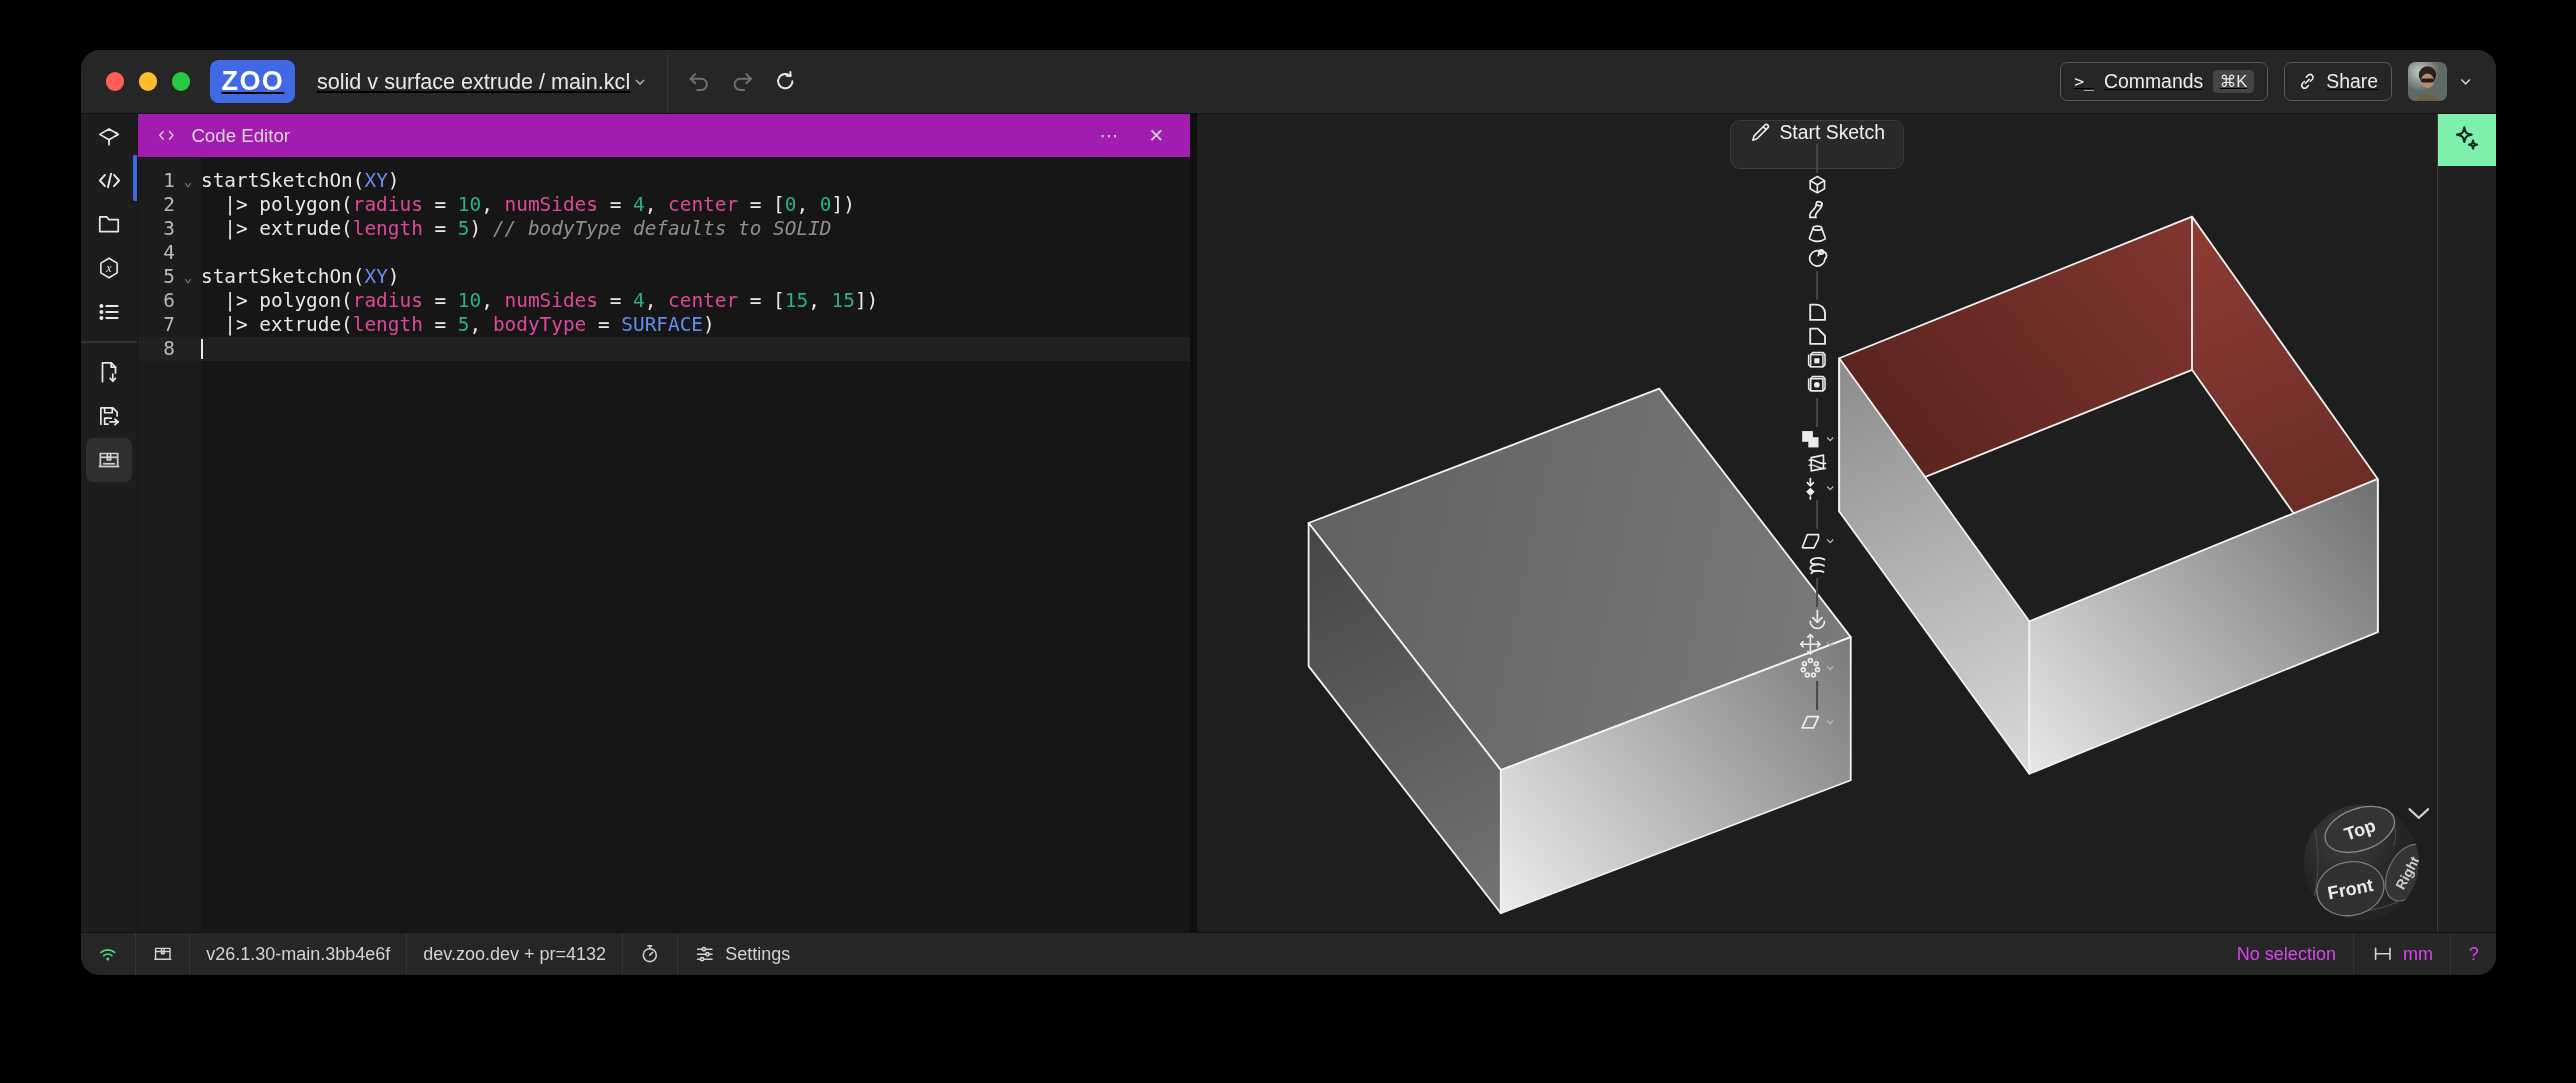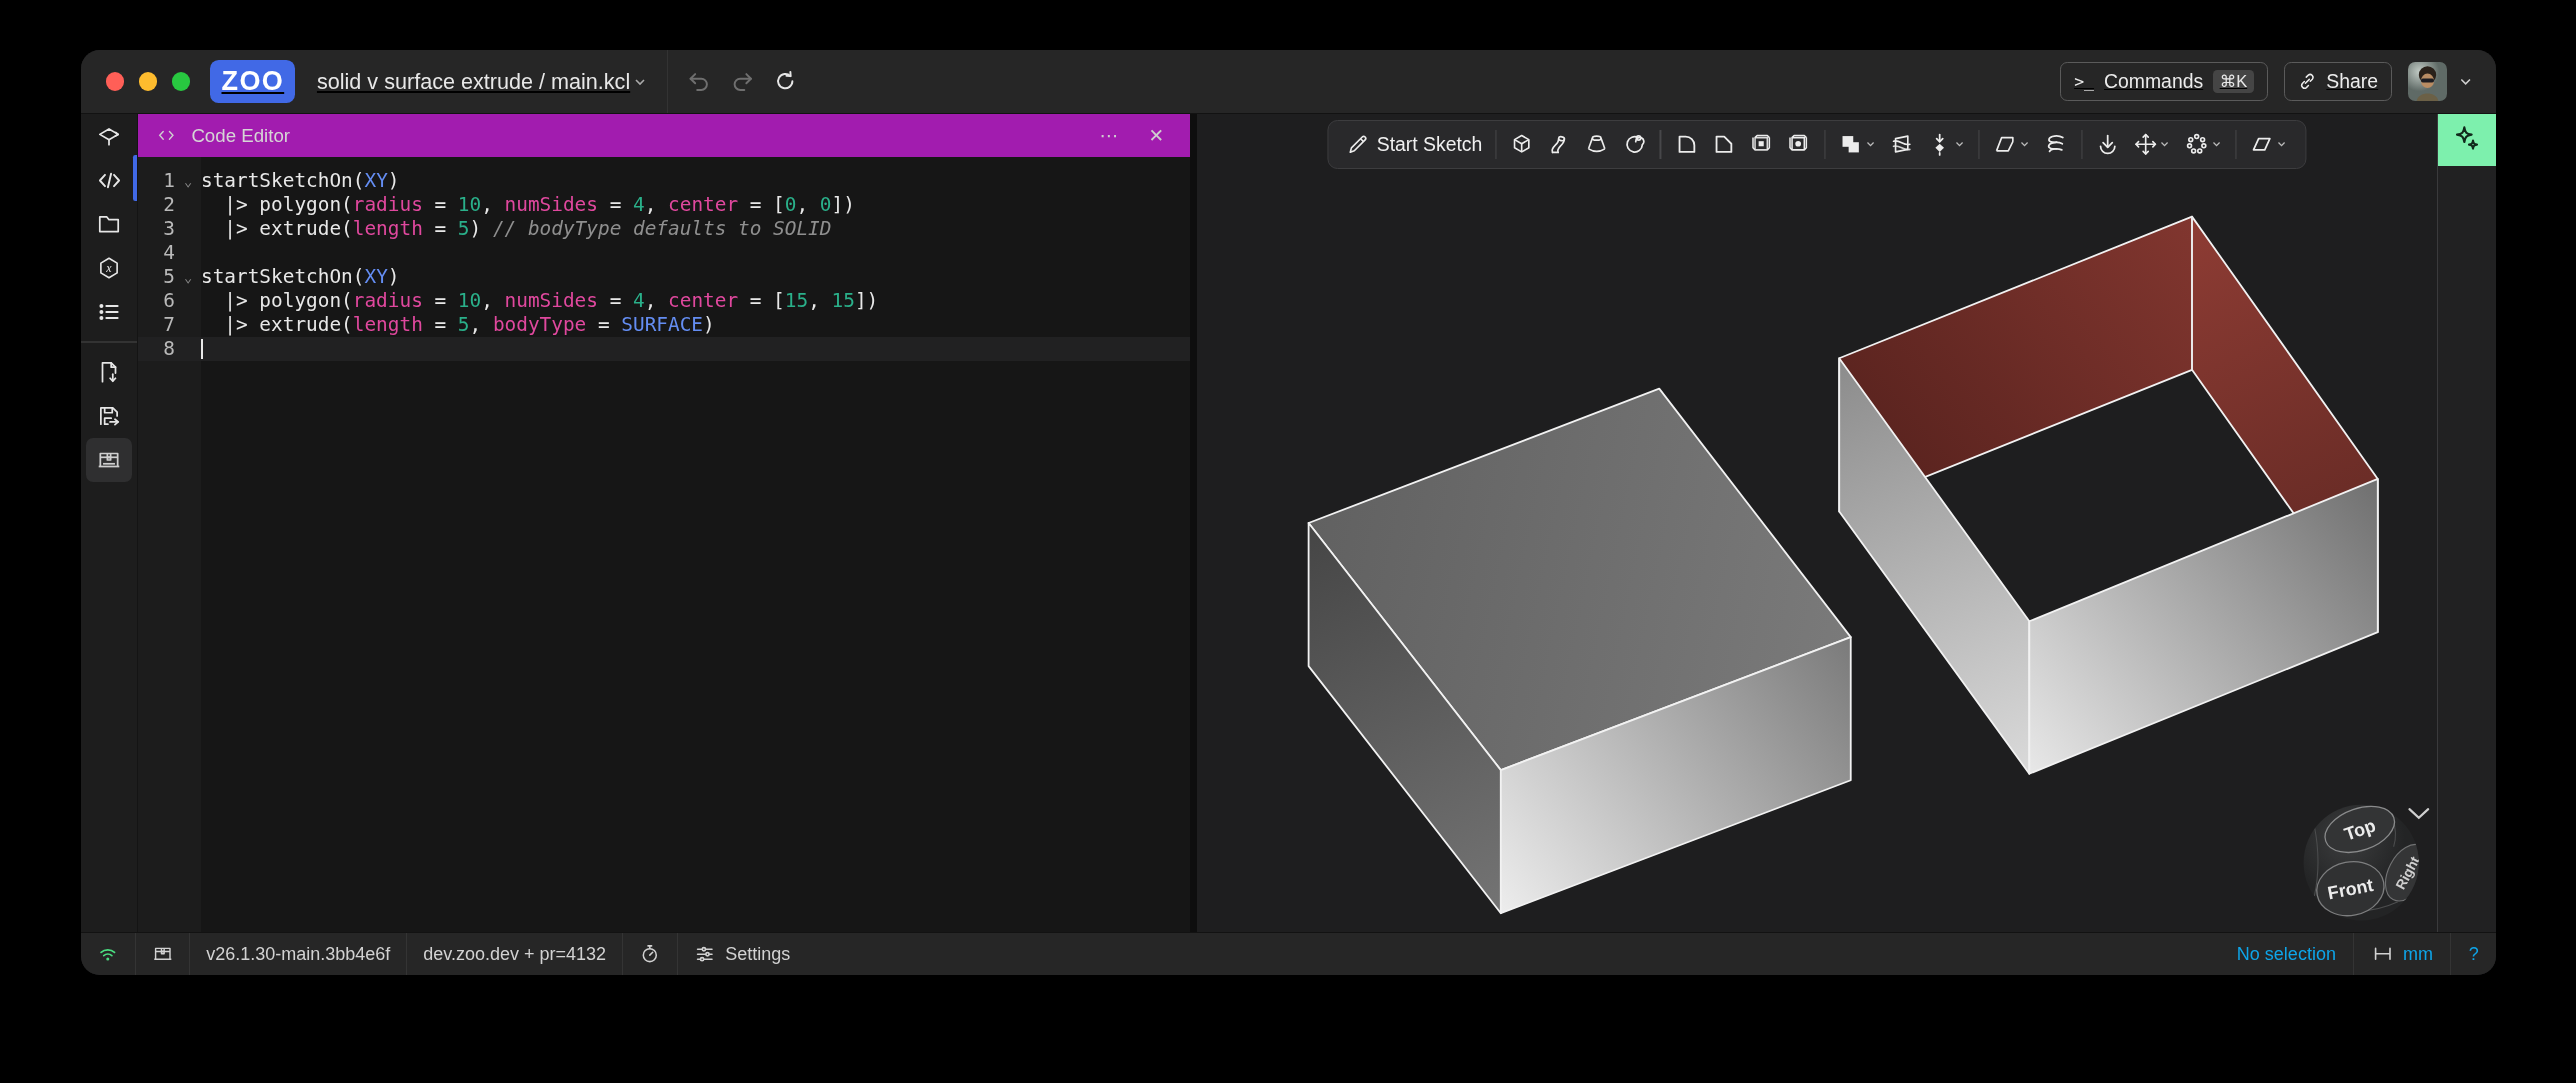--- a/index.html
+++ b/index.html
@@ -46,34 +46,34 @@
   .line-text{white-space:pre;color:#e8e8e8;}
   .tok-d{color:#e8e8e8}.tok-k{color:#e0489e}.tok-n{color:#2ab08a}.tok-b{color:#648df2}
   .tok-m{color:#8f8f8f;font-style:italic}
   .caret{display:inline-block;width:2.2px;height:19.4px;background:#e8e8e8;vertical-align:middle;}
 
   .gutter-handle{width:7.2px;flex:0 0 auto;background:#0e0e0e;}
 
   
   .viewport{flex:1;position:relative;background:#1e1e1f;min-width:0;overflow:hidden;}
   .scene{position:absolute;inset:0;width:100%;height:100%;}
-  .vp-toolbar{position:absolute;left:50%;transform:translateX(-50%);top:5.8px;height:47px;background:#29292b;border:0.7px solid #3d3d3f;border-radius:10px;display:flex;align-items:center;padding:0 11.5px;color:#ececec;z-index:5;}
+  .vp-toolbar{position:absolute;left:50%;transform:translateX(-50%);top:5.8px;height:47px;background:#29292b;border:0.7px solid #3d3d3f;border-radius:10px;display:flex;align-items:center;padding:0 11.5px;color:#ececec;z-index:5;flex-direction:column;}
   .tbtn{height:39px;display:flex;align-items:center;justify-content:center;background:none;border:none;color:#ececec;padding:0 6.5px;gap:1.4px;}
   .tbtn .lbl{font-size:19.4px;color:#f0f0f0;padding-left:5.8px;white-space:nowrap;}
   .tgroup-div{width:1.4px;height:29px;background:#47474a;margin:0 6.5px;flex:0 0 auto;}
 
   
   .right-strip{width:58px;flex:0 0 auto;background:#212122;border-left:1.4px solid #3a3a3c;display:flex;flex-direction:column;}
   .ai-button{height:52px;border:none;background:#7df0ad;display:flex;align-items:center;justify-content:center;}
 
   
   .statusbar{height:42px;flex:0 0 auto;background:#262626;border-top:1.4px solid #121212;display:flex;align-items:stretch;color:#d2d2d2;font-size:18px;}
   .sb-item{display:flex;align-items:center;gap:10px;padding:11px 16px;border-right:1.4px solid #343434;background:none;border-top:none;border-bottom:none;border-left:none;color:#d2d2d2;font-size:18px;}
   .sb-item.no-r{border-right:none;}
-  .sb-right{display:flex;align-items:center;gap:10px;padding:0 17.3px;border-left:1.4px solid #343434;background:none;border-top:none;border-bottom:none;border-right:none;color:#0ea5e9;font-size:18px;justify-content:center;}
+  .sb-right{display:flex;align-items:center;gap:10px;padding:0 17.3px;border-left:1.4px solid #343434;background:none;border-top:none;border-bottom:none;border-right:none;color:#d946ef;font-size:18px;justify-content:center;}
   .sb-spacer{flex:1}
 </style>
 </head>
 <body>
 
 <div class="stage">
   <div class="window">
 
     <div class="titlebar">
       <div class="dots">

